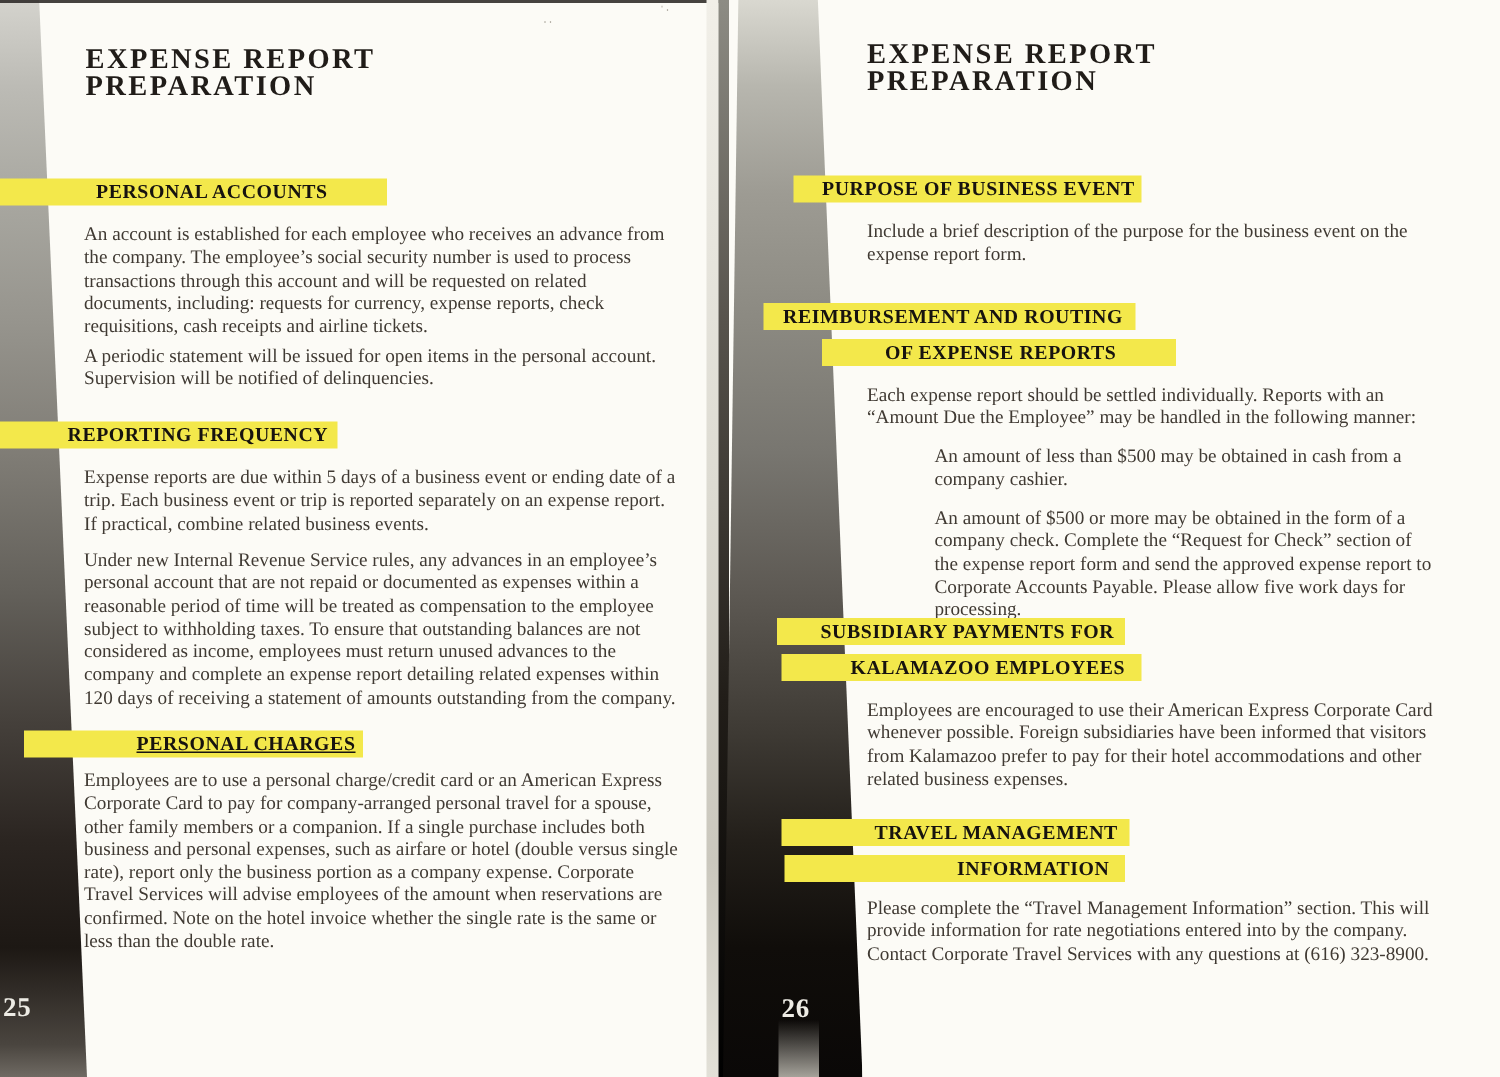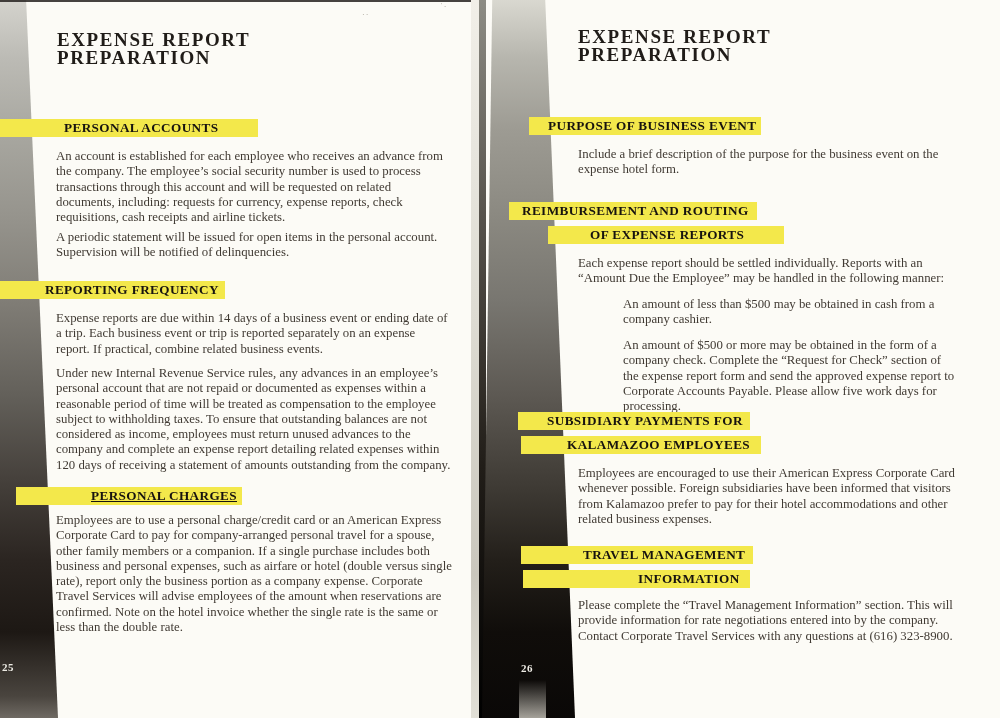--- a/index.html
+++ b/index.html
@@ -48,21 +48,21 @@
     position:absolute; height:18px; line-height:18px; display:inline-block;
     background:var(--highlight, #f3e84b);
     font-weight:bold; font-size:13.2px; letter-spacing:.4px; color:#17130f;
     white-space:nowrap;
   }
   .para {
     position:absolute; font-size:12.8px; line-height:15.3px; color:#403a33;
     text-align:left;
   }
   .pagenum {
-    position:absolute; color:#edebe4; font-weight:bold; font-size:11px;
+    position:absolute; color:#edebe4; font-weight:bold; font-size:18px;
     letter-spacing:.5px;
   }
 </style>
 </head>
 <body>
 
 <div class="stage">
 
   <div class="strip-left"></div>
   <div class="top-edge"></div>
@@ -77,36 +77,36 @@
 PREPARATION</div>
 
   <span class="hl" style="left:0; top:119px; padding:0 40px 0 64px;">PERSONAL ACCOUNTS</span>
 
   <div class="para" style="left:56px; top:149px; width:396px;">An account is established for each employee who receives an advance from the company. The employee’s social security number is used to process transactions through this account and will be requested on related documents, including: requests for currency, expense reports, check requisitions, cash receipts and airline tickets.</div>
 
   <div class="para" style="left:56px; top:230px; width:396px;">A periodic statement will be issued for open items in the personal account. Supervision will be notified of delinquencies.</div>
 
   <span class="hl" style="left:0; top:281px; padding:0 6px 0 45px;">REPORTING FREQUENCY</span>
 
-  <div class="para" style="left:56px; top:311px; width:396px;">Expense reports are due within 14 days of a business event or ending date of a trip. Each business event or trip is reported separately on an expense report. If practical, combine related business events.</div>
+  <div class="para" style="left:56px; top:311px; width:396px;">Expense reports are due within 5 days of a business event or ending date of a trip. Each business event or trip is reported separately on an expense report. If practical, combine related business events.</div>
 
   <div class="para" style="left:56px; top:366px; width:396px;">Under new Internal Revenue Service rules, any advances in an employee’s personal account that are not repaid or documented as expenses within a reasonable period of time will be treated as compensation to the employee subject to withholding taxes. To ensure that outstanding balances are not considered as income, employees must return unused advances to the company and complete an expense report detailing related expenses within 120 days of receiving a statement of amounts outstanding from the company.</div>
 
   <span class="hl" style="left:16px; top:487px; padding:0 5px 0 75px;text-decoration:underline;">PERSONAL CHARGES</span>
 
   <div class="para" style="left:56px; top:513px; width:402px;">Employees are to use a personal charge/credit card or an American Express Corporate Card to pay for company-arranged personal travel for a spouse, other family members or a companion. If a single purchase includes both business and personal expenses, such as airfare or hotel (double versus single rate), report only the business portion as a company expense. Corporate Travel Services will advise employees of the amount when reservations are confirmed. Note on the hotel invoice whether the single rate is the same or less than the double rate.</div>
 
   <span class="pagenum" style="left:2px; top:661px;">25</span>
 
   <div class="page-title" style="left:578px; top:28px;">EXPENSE REPORT
 PREPARATION</div>
 
   <span class="hl" style="left:516px; top:117px; padding:0 5px 0 19px;margin-left:13px;">PURPOSE OF BUSINESS EVENT</span>
 
-  <div class="para" style="left:578px; top:147px; width:378px;">Include a brief description of the purpose for the business event on the expense hotel form.</div>
+  <div class="para" style="left:578px; top:147px; width:378px;">Include a brief description of the purpose for the business event on the expense report form.</div>
 
   <span class="hl" style="left:509px; top:202px; padding:0 8px 0 13px;">REIMBURSEMENT AND ROUTING</span>
   <span class="hl" style="left:548px; top:226px; padding:0 40px 0 42px;text-align:right;">OF EXPENSE REPORTS</span>
 
   <div class="para" style="left:578px; top:256px; width:382px;">Each expense report should be settled individually. Reports with an “Amount Due the Employee” may be handled in the following manner:</div>
 
   <div class="para" style="left:623px; top:297px; width:318px;">An amount of less than $500 may be obtained in cash from a company cashier.</div>
 
   <div class="para" style="left:623px; top:338px; width:332px;">An amount of $500 or more may be obtained in the form of a company check. Complete the “Request for Check” section of the expense report form and send the approved expense report to Corporate Accounts Payable. Please allow five work days for processing.</div>
 

